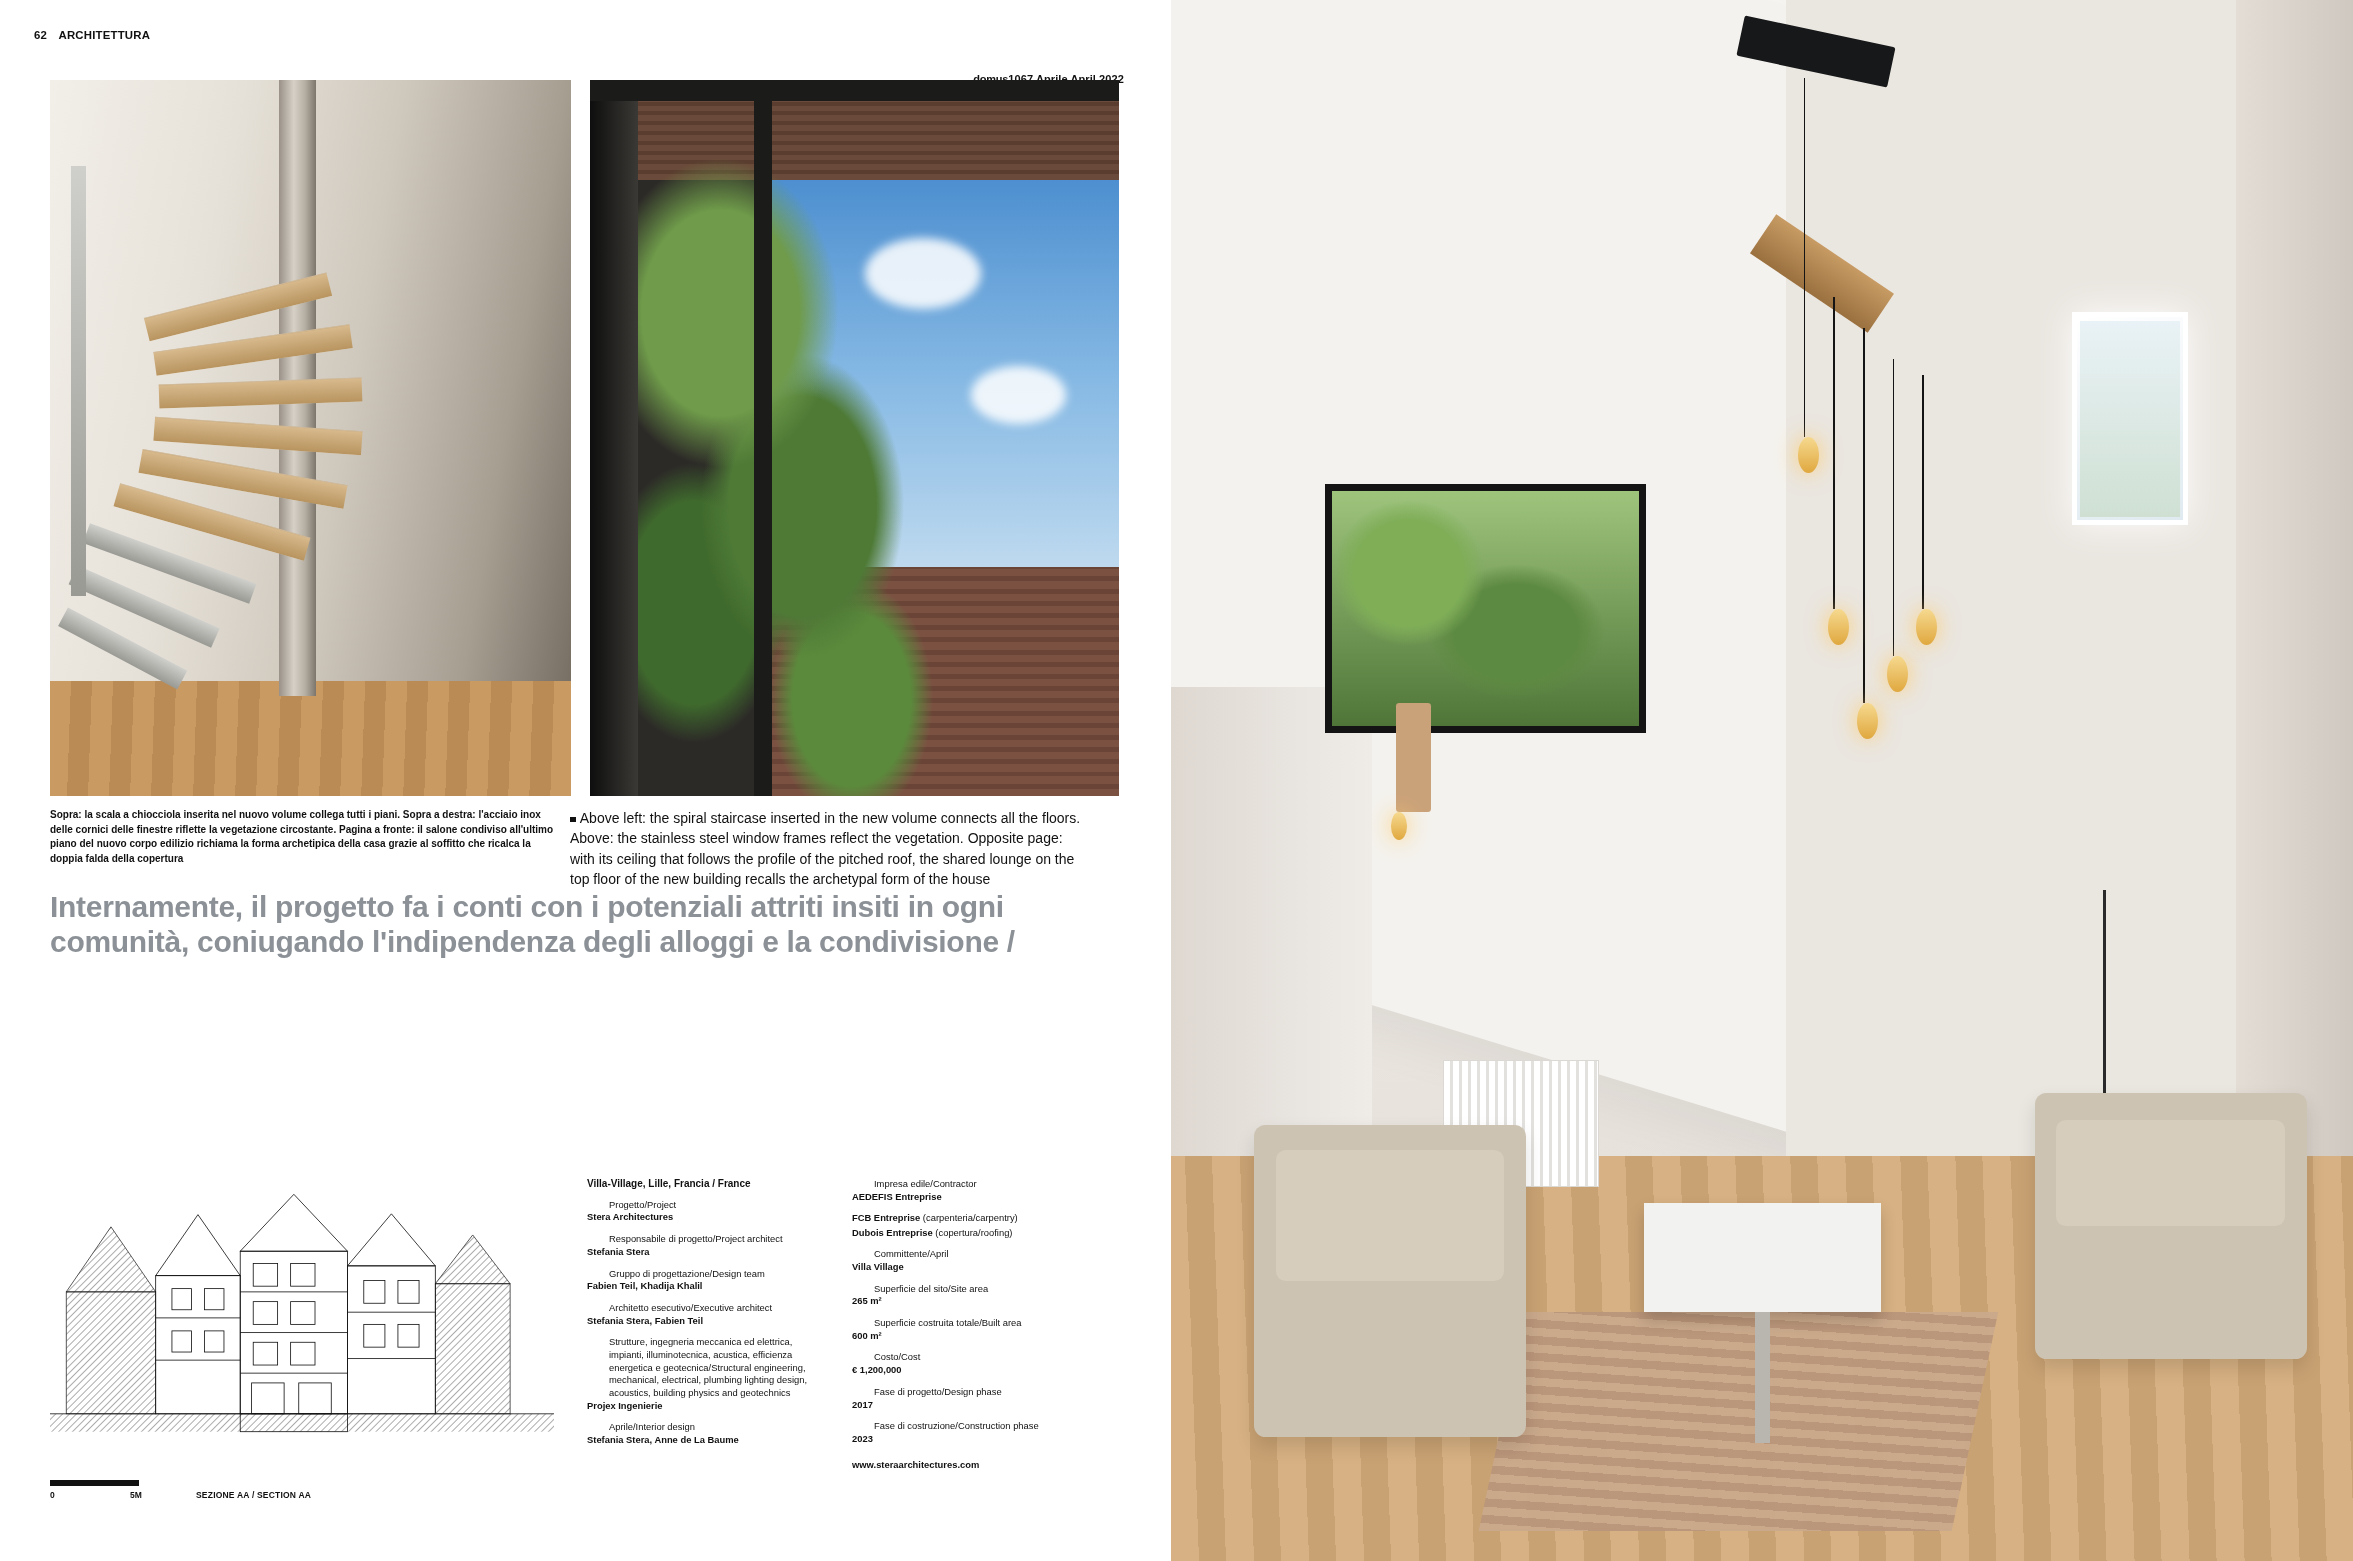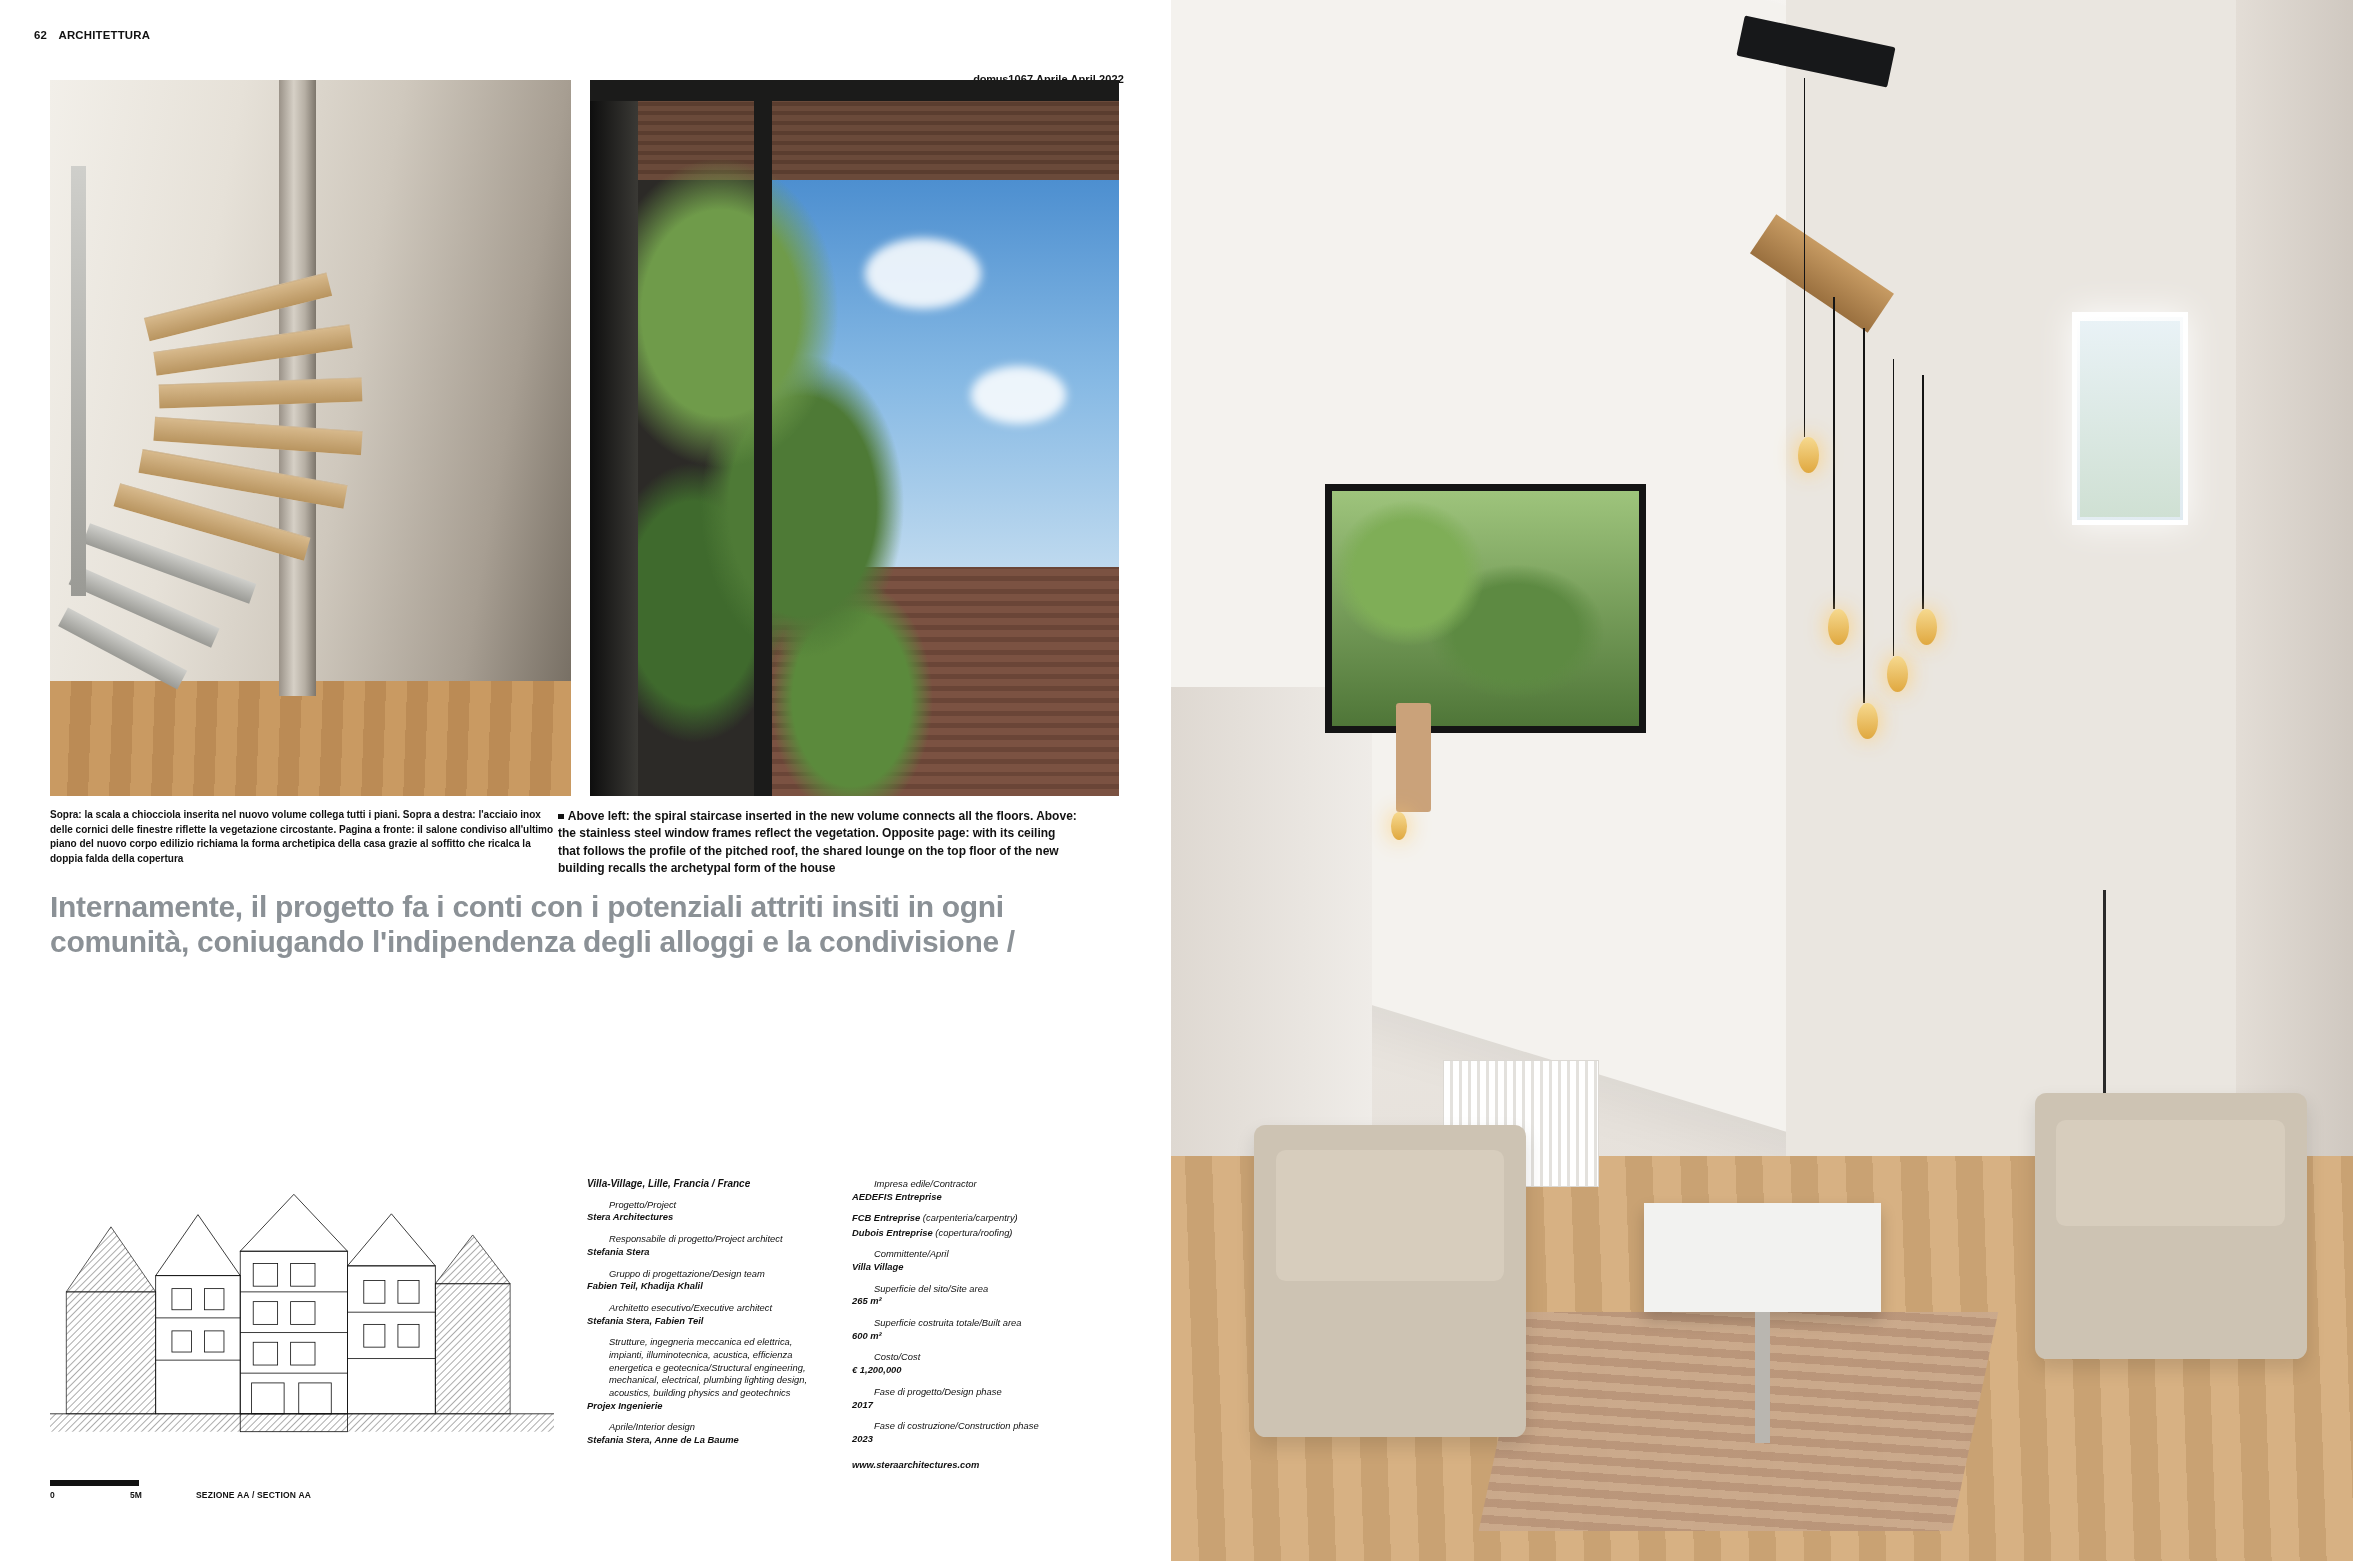--- a/index.html
+++ b/index.html
@@ -43,41 +43,41 @@
      background:repeating-linear-gradient(0deg,#7b5242 0 7.3px,#6a4537 7.3px 12.2px);}
   .winshot .trees{position:absolute;left:6%;top:10%;width:62%;height:90%;
      background:radial-gradient(60% 40% at 30% 25%, #6f9b4a 0 40%, rgba(0,0,0,0) 60%),
                 radial-gradient(50% 38% at 55% 55%, #4e7a36 0 45%, rgba(0,0,0,0) 62%),
                 radial-gradient(45% 35% at 22% 70%, #3f6a2d 0 45%, rgba(0,0,0,0) 62%),
                 radial-gradient(40% 30% at 70% 85%, #5b8a3c 0 45%, rgba(0,0,0,0) 62%);}
   .winshot .mullion{position:absolute;background:#1b1b1a;}
 
   
   .capA{position:absolute;left:50px;top:808px;width:504px;font-size:10px;line-height:1.45;font-weight:700;color:#111;}
-  .capB{position:absolute;left:558px;top:808px;width:521px;font-size:12px;line-height:1.45;font-weight:700;color:#111;}
+  .capB{position:absolute;left:570px;top:808px;width:521px;font-size:14px;line-height:1.45;font-weight:400;color:#111;}
   .sq{display:inline-block;width:5.7px;height:5.7px;background:#111;margin-right:4.1px;vertical-align:0.8px;}
 
   
   .quote{position:absolute;left:50px;top:890px;width:1017px;color:#8b9196;}
   .quote .it{font-size:30px;line-height:1.16;font-weight:700;letter-spacing:-0.3px;}
   .quote .en{margin-top:18px;font-size:30px;line-height:1.16;font-weight:700;letter-spacing:-0.3px;}
 
   
   .drawing{position:absolute;left:50px;top:1129px;width:504px;height:342px;}
   .drawing svg{display:block;}
   .scalebar{position:absolute;left:50px;top:1480px;width:504px;}
   .scalebar .bar{width:89px;height:5.7px;background:#111;}
   .scalebar .lbls{position:relative;margin-top:4.1px;height:11.4px;font-size:8.5px;font-weight:700;color:#111;}
   .scalebar .l0{position:absolute;left:0;top:0;}
   .scalebar .l5{position:absolute;left:80px;top:0;}
   .scalebar .sec{position:absolute;left:146px;top:0;font-size:8.5px;font-weight:700;letter-spacing:0.2px;}
 
   
   .credits{position:absolute;left:587px;top:1178px;width:504px;display:flex;gap:37px;}
-  .col{width:228px;font-style:italic;}
+  .col{width:228px;}
   .c-title{font-size:10px;font-weight:700;color:#111;margin-bottom:9.8px;}
   .blk{margin-bottom:9px;font-size:9.4px;line-height:1.35;color:#111;}
   .blk .lab{font-weight:400;color:#111;margin-left:22px;}
   .blk .val{font-weight:700;color:#111;}
   .blk .val .light{font-weight:400;}
   .www{font-size:9.4px;font-weight:700;margin-top:13px;}
   .para{font-size:9.4px;line-height:1.35;font-weight:400;}
 
   
   .page-right{position:absolute;left:1171px;top:0;width:1183px;height:1562px;overflow:hidden;background:#efeae4;}

